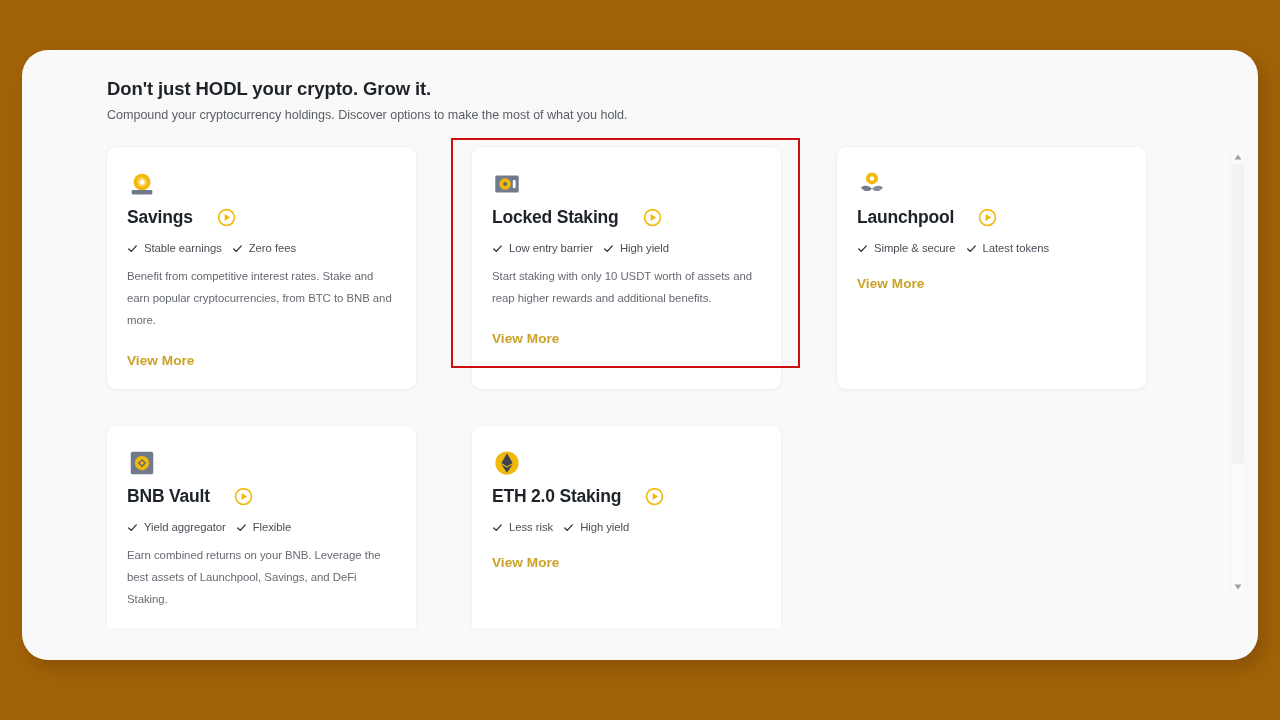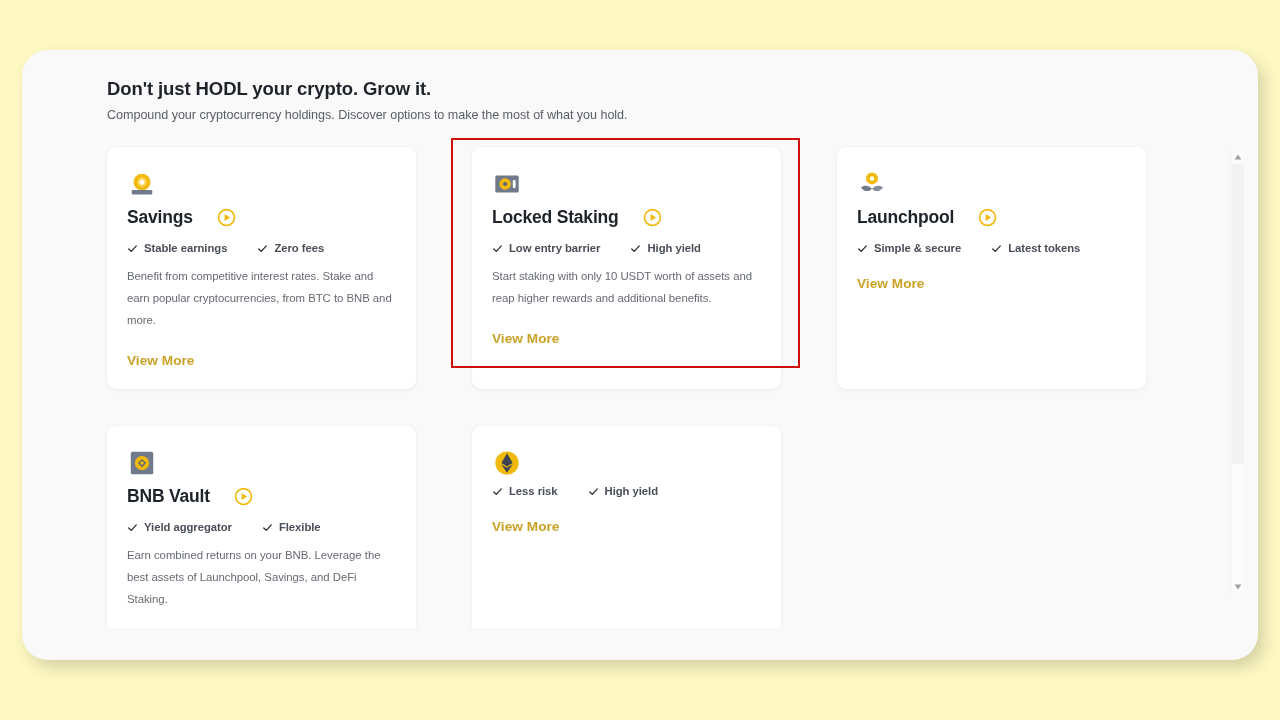--- a/index.html
+++ b/index.html
@@ -9,21 +9,21 @@
     height: 720px;
     background: #ffffff;
     font-family: "Liberation Sans", "DejaVu Sans", sans-serif;
     overflow: hidden;
   }
 
   #stage {
     position: relative;
     width: 1280px;
     height: 720px;
-    background: #fef9c3;
+    background: #a16207;
   }
 
   
   .panel {
     position: absolute;
     left: 22px;
     top: 50px;
     width: 1236px;
     height: 610px;
     background: #f9f9f9;
@@ -104,24 +104,23 @@
     font-weight: bold;
     color: #1e2329;
     letter-spacing: -0.2px;
     line-height: 22px;
   }
   .play-icon { width: 19px; height: 19px; flex: none; display: block; }
 
   .feature-row {
     display: flex;
     align-items: center;
-    gap: 21px;
+    gap: 1px;
     margin-bottom: 11px;
     flex-wrap: nowrap;
-    font-weight: bold;
   }
   .feature {
     display: flex;
     align-items: center;
     gap: 6px;
     white-space: nowrap;
   }
   .feature + .feature { margin-left: 9px; }
   .check-icon { width: 11px; height: 11px; display: block; flex: none; }
   .feature-label {
@@ -350,20 +349,27 @@
               <span class="view-more">View More</span>
             </div>
           </div>
 
           <div class="card">
             <svg class="card-icon" viewBox="0 0 32 32">
               <circle cx="16" cy="16" r="12.4" fill="#f0b90b"></circle>
               <path d="M16 5.6 L22 16.1 L16 19.6 L10 16.1 Z" fill="#3d4450"></path>
               <path d="M16 21 L22 17.5 L16 26.4 L10 17.5 Z" fill="#3d4450"></path>
             </svg>
+            <div class="card-title-row">
+              <span class="card-title">ETH 2.0 Staking</span>
+              <svg class="play-icon" viewBox="0 0 24 24">
+                <circle cx="12" cy="12" r="10" fill="none" stroke="#f0b90b" stroke-width="2"></circle>
+                <path d="M9.6 7.6 L16.6 12 L9.6 16.4 Z" fill="#f0b90b"></path>
+              </svg>
+            </div>
             <div class="feature-row">
               <span class="feature">
                 <svg class="check-icon" viewBox="0 0 16 16">
                   <path d="M2.5 8.6 L6.2 12.2 L13.5 4.2" fill="none" stroke="#2b3139" stroke-width="1.9" stroke-linecap="round" stroke-linejoin="round"></path>
                 </svg>
                 <span class="feature-label">Less risk</span>
               </span>
               <span class="feature">
                 <svg class="check-icon" viewBox="0 0 16 16">
                   <path d="M2.5 8.6 L6.2 12.2 L13.5 4.2" fill="none" stroke="#2b3139" stroke-width="1.9" stroke-linecap="round" stroke-linejoin="round"></path>

